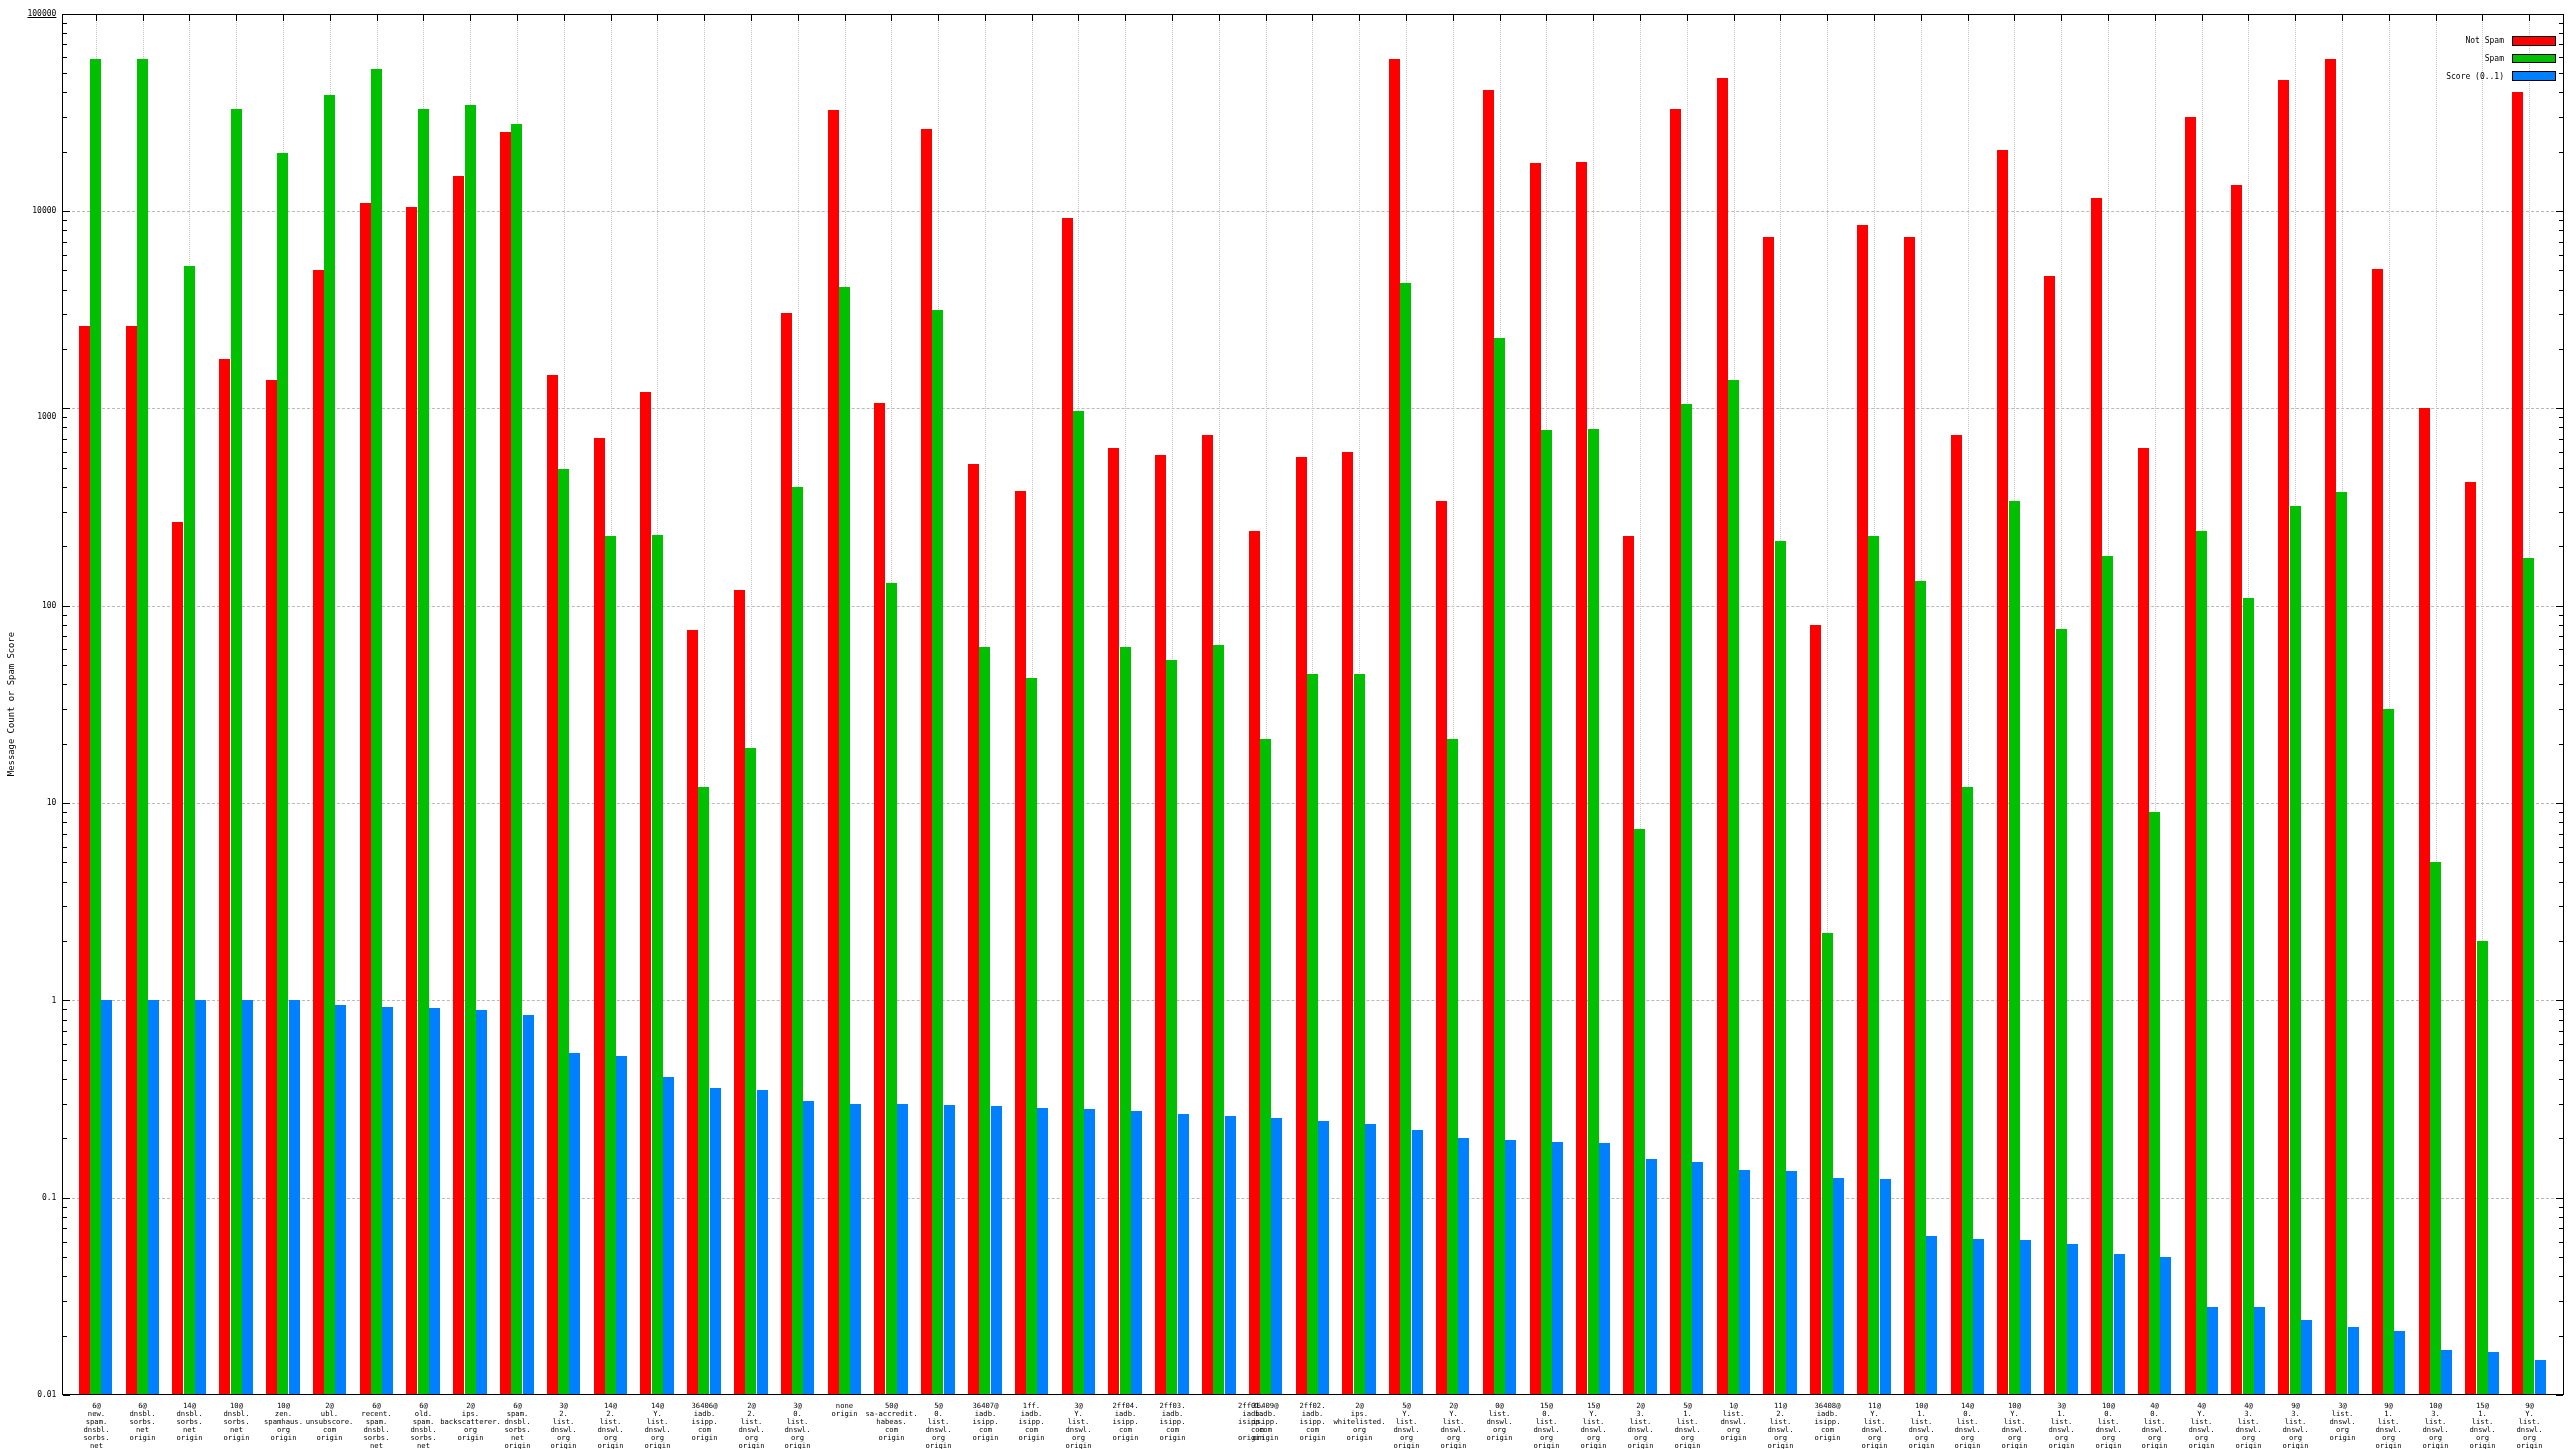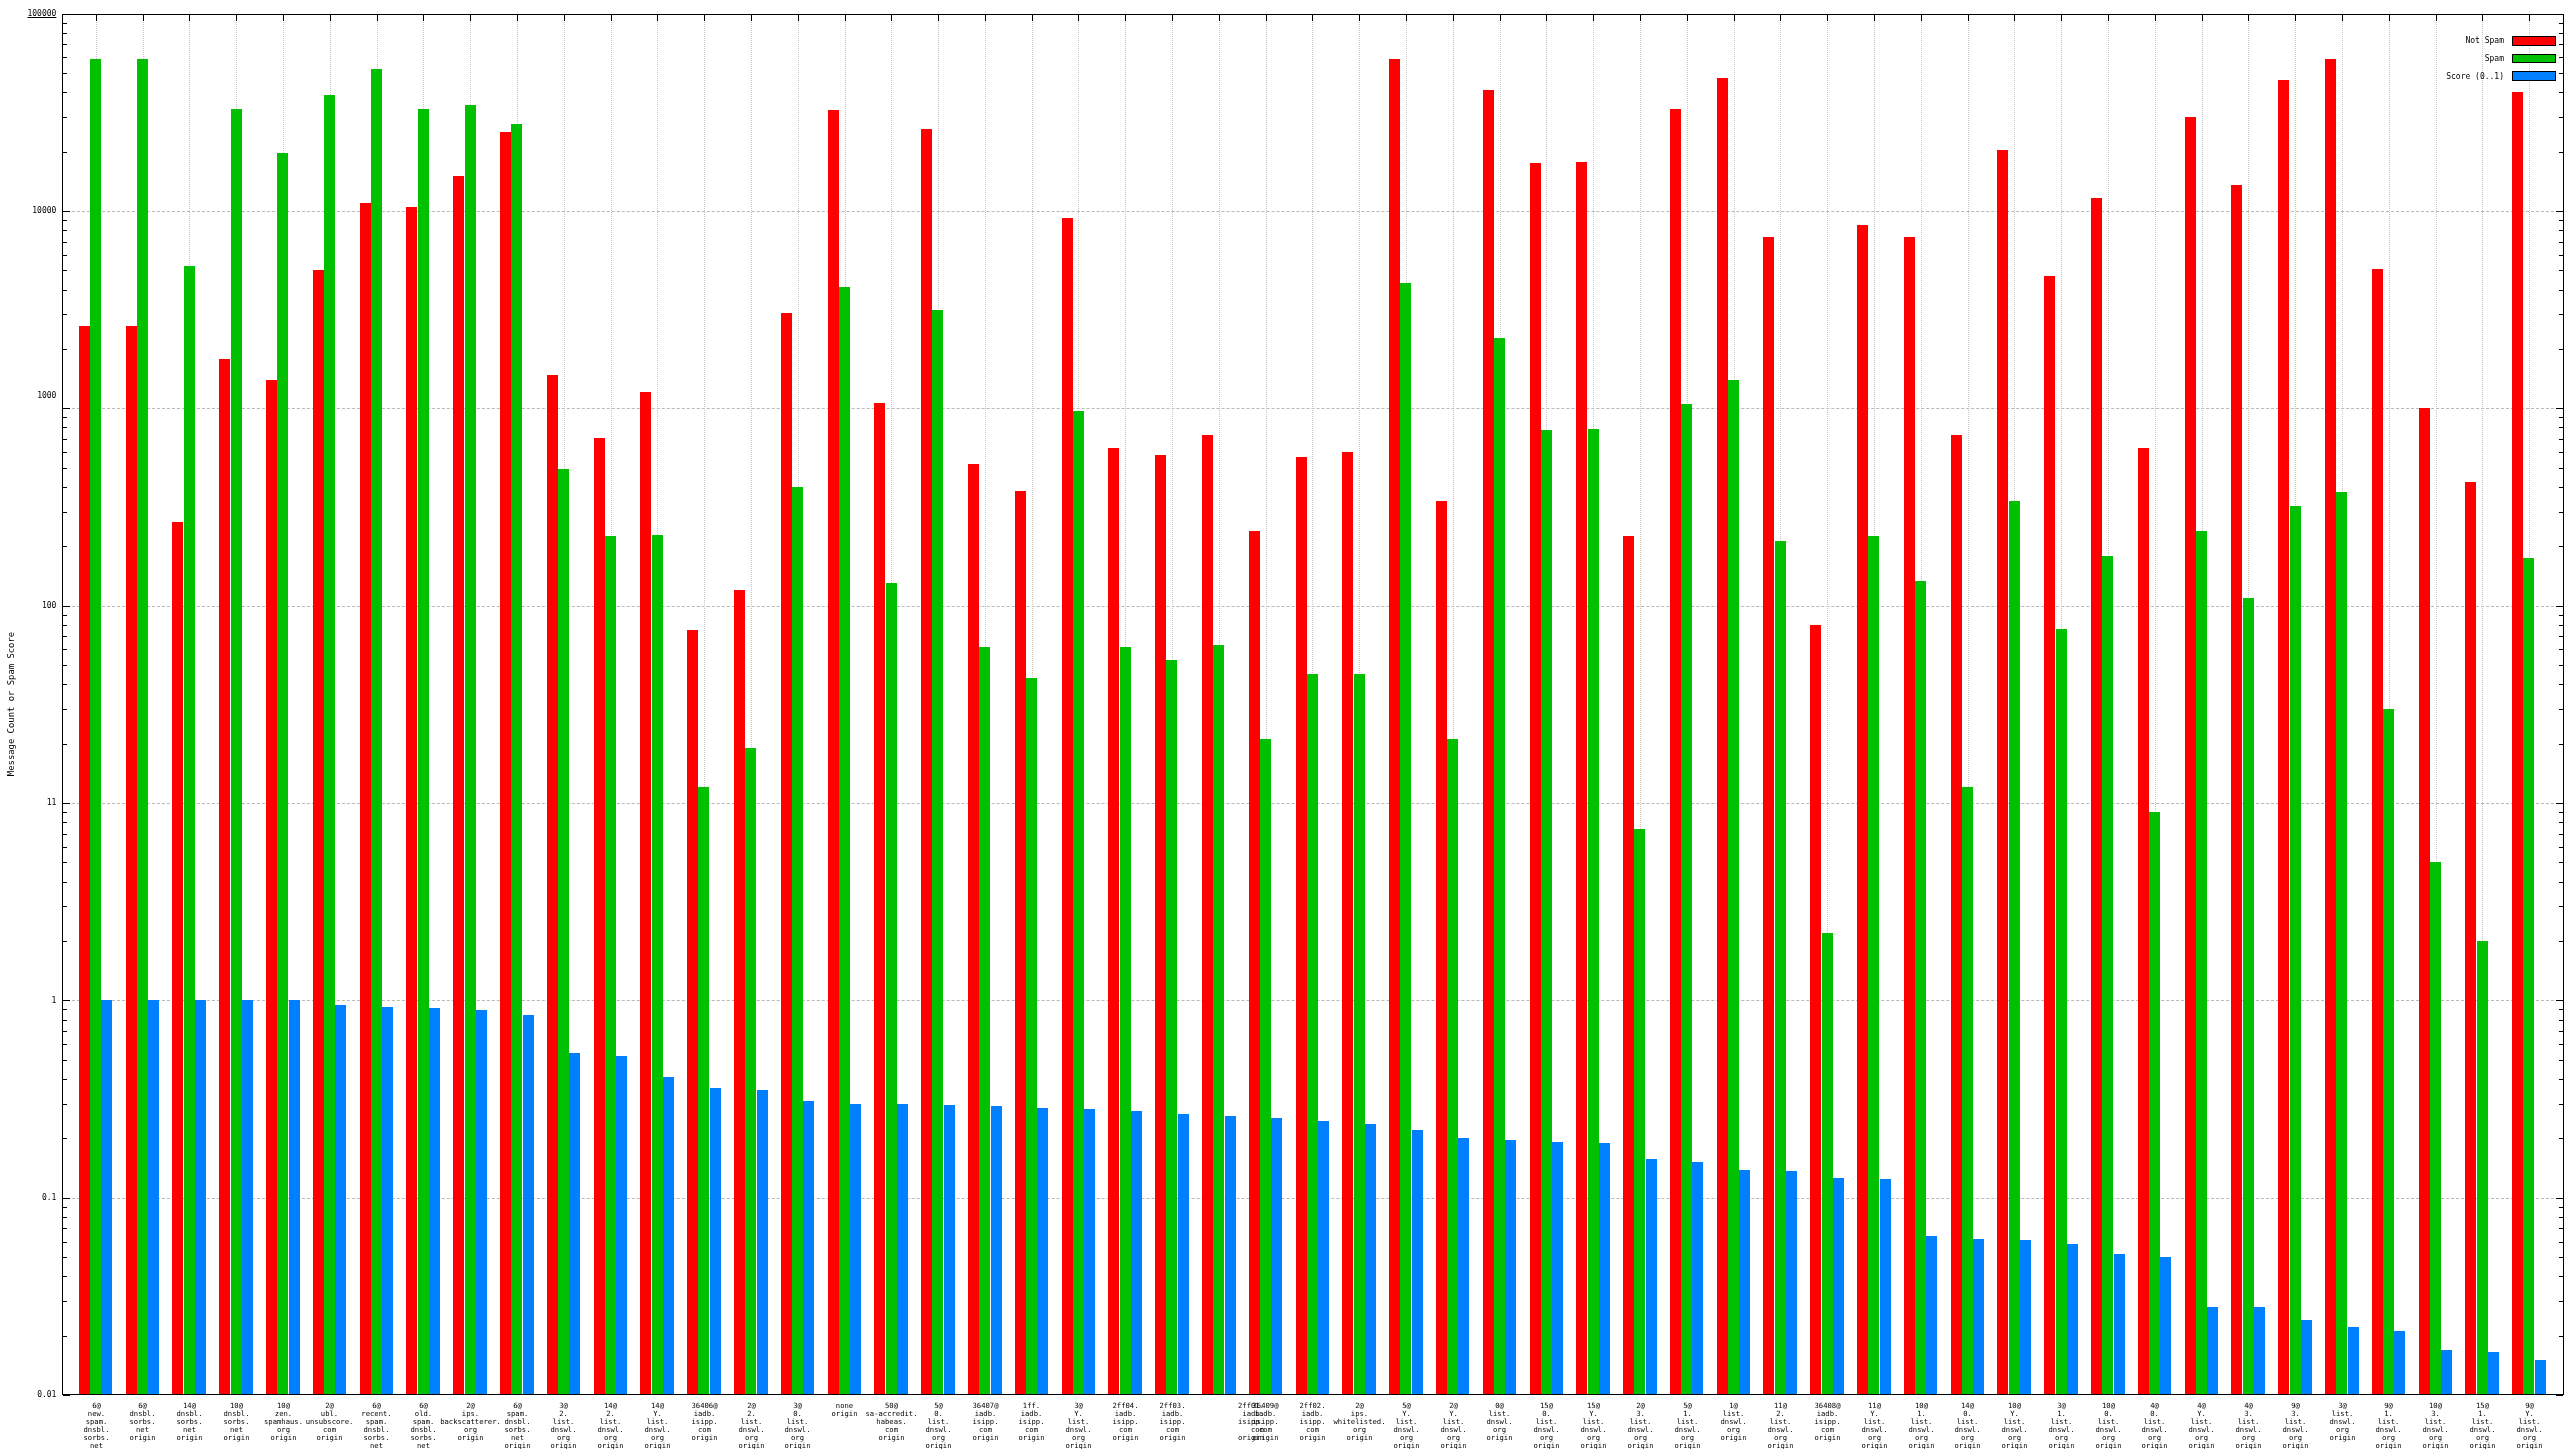--- a/index.html
+++ b/index.html
@@ -195,27 +195,27 @@
       <div class="tick" style="left: 2529px; top: 14.5px; width: 0.8px; height: 6.4px;"></div>
       <div class="tick" style="left: 2529px; top: 1388px; width: 0.8px; height: 6.4px;"></div>
       <div class="tick" style="left: 63px; top: 13.7px; width: 7.2px; height: 0.8px;"></div>
       <div class="tick" style="left: 2556px; top: 13.7px; width: 7.2px; height: 0.8px;"></div>
       <div class="ytick-label" style="left: 6.4px; top: 8px; text-decoration: underline;">100000</div>
       <div class="tick" style="left: 63px; top: 211px; width: 7.2px; height: 0.8px;"></div>
       <div class="tick" style="left: 2556px; top: 211px; width: 7.2px; height: 0.8px;"></div>
       <div class="ytick-label" style="left: 6.4px; top: 205px;">10000</div>
       <div class="tick" style="left: 63px; top: 408px; width: 7.2px; height: 0.8px;"></div>
       <div class="tick" style="left: 2556px; top: 408px; width: 7.2px; height: 0.8px;"></div>
-      <div class="ytick-label" style="left: 6.4px; top: 390px;">1000</div>
+      <div class="ytick-label" style="left: 6.4px; top: 411px;">1000</div>
       <div class="tick" style="left: 63px; top: 606px; width: 7.2px; height: 0.8px;"></div>
       <div class="tick" style="left: 2556px; top: 606px; width: 7.2px; height: 0.8px;"></div>
       <div class="ytick-label" style="left: 6.4px; top: 600px;">100</div>
       <div class="tick" style="left: 63px; top: 803px; width: 7.2px; height: 0.8px;"></div>
       <div class="tick" style="left: 2556px; top: 803px; width: 7.2px; height: 0.8px;"></div>
-      <div class="ytick-label" style="left: 6.4px; top: 797px;">11</div>
+      <div class="ytick-label" style="left: 6.4px; top: 797px;">10</div>
       <div class="tick" style="left: 63px; top: 1000px; width: 7.2px; height: 0.8px;"></div>
       <div class="tick" style="left: 2556px; top: 1000px; width: 7.2px; height: 0.8px;"></div>
       <div class="ytick-label" style="left: 6.4px; top: 995px;">1</div>
       <div class="tick" style="left: 63px; top: 1198px; width: 7.2px; height: 0.8px;"></div>
       <div class="tick" style="left: 2556px; top: 1198px; width: 7.2px; height: 0.8px;"></div>
       <div class="ytick-label" style="left: 6.4px; top: 1192px;">0.1</div>
       <div class="tick" style="left: 63px; top: 1395px; width: 7.2px; height: 0.8px;"></div>
       <div class="tick" style="left: 2556px; top: 1395px; width: 7.2px; height: 0.8px;"></div>
       <div class="ytick-label" style="left: 6.4px; top: 1389px;">0.01</div>
       <div class="tick" style="left: 63px; top: 1336px; width: 4px; height: 0.8px;"></div>

